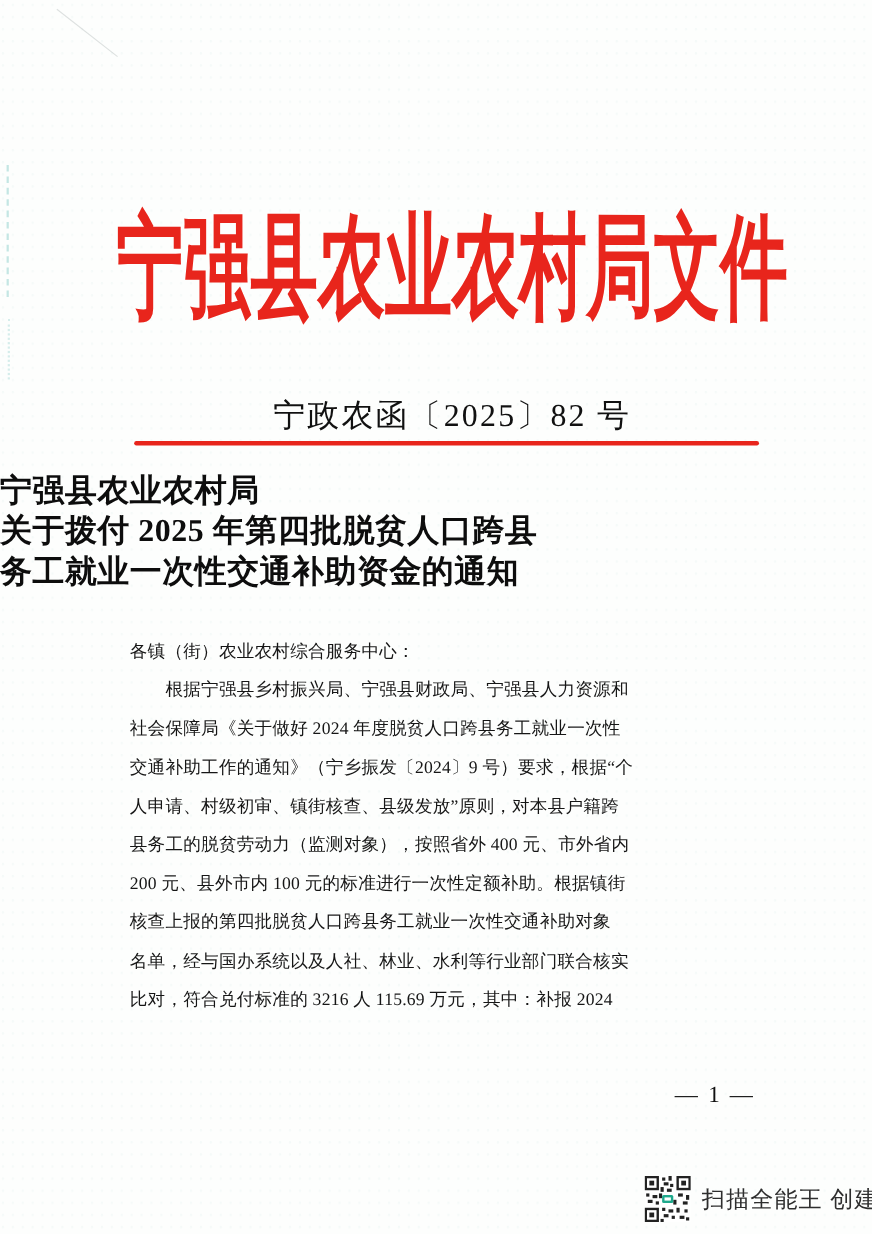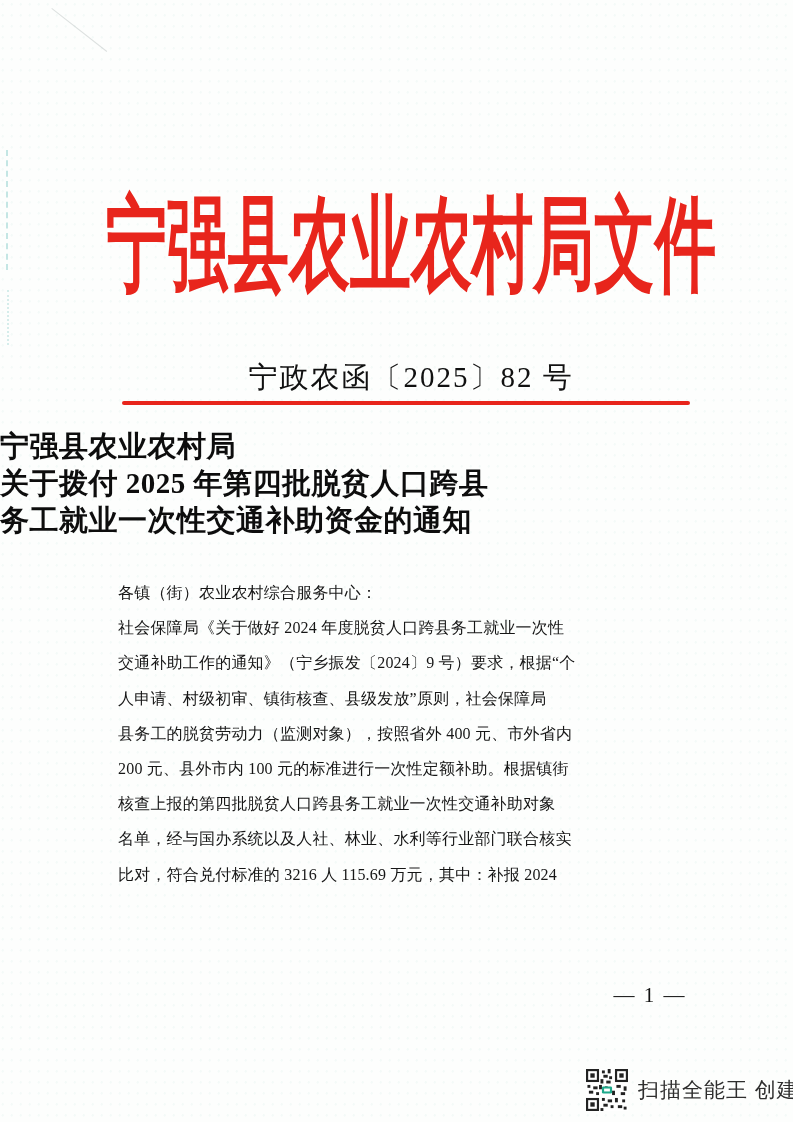--- a/index.html
+++ b/index.html
@@ -160,23 +160,24 @@
   <div class="red-rule" style="background:#e8251c;"></div>
 
   <div class="doc-title">
     <div>宁强县农业农村局</div>
     <div>关于拨付 2025 年第四批脱贫人口跨县</div>
     <div>务工就业一次性交通补助资金的通知</div>
   </div>
 
   <div class="body-block">
     <div class="body-line">各镇（街）农业农村综合服务中心：</div>
+    <div class="body-line">　　根据宁强县乡村振兴局、宁强县财政局、宁强县人力资源和</div>
     <div class="body-line">社会保障局《关于做好 2024 年度脱贫人口跨县务工就业一次性</div>
     <div class="body-line">交通补助工作的通知》（宁乡振发〔2024〕9 号）要求，根据“个</div>
-    <div class="body-line">人申请、村级初审、镇街核查、县级发放”原则，社会保障局</div>
+    <div class="body-line">人申请、村级初审、镇街核查、县级发放”原则，对本县户籍跨</div>
     <div class="body-line">县务工的脱贫劳动力（监测对象），按照省外 400 元、市外省内</div>
     <div class="body-line">200 元、县外市内 100 元的标准进行一次性定额补助。根据镇街</div>
     <div class="body-line">核查上报的第四批脱贫人口跨县务工就业一次性交通补助对象</div>
     <div class="body-line">名单，经与国办系统以及人社、林业、水利等行业部门联合核实</div>
     <div class="body-line">比对，符合兑付标准的 3216 人 115.69 万元，其中：补报 2024</div>
   </div>
 
   <div class="page-number">— 1 —</div>
 
   <div class="watermark">

